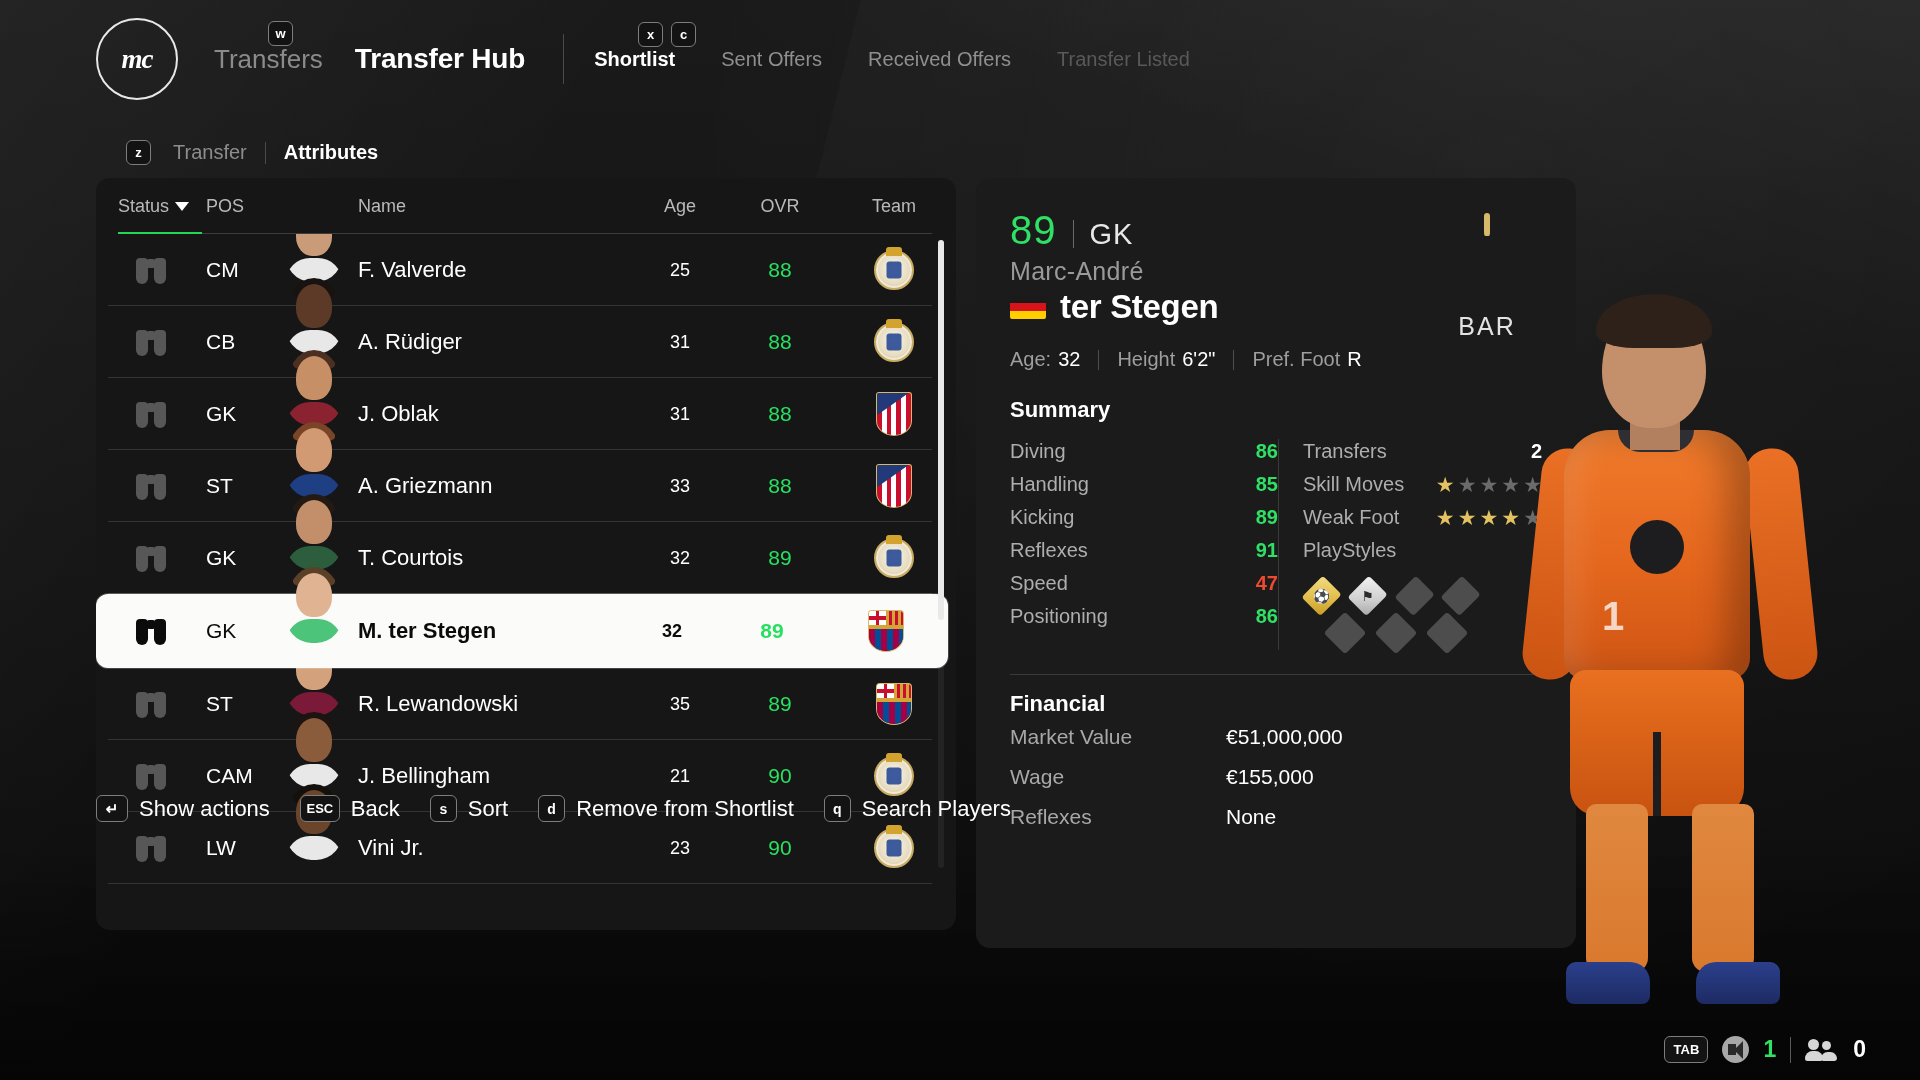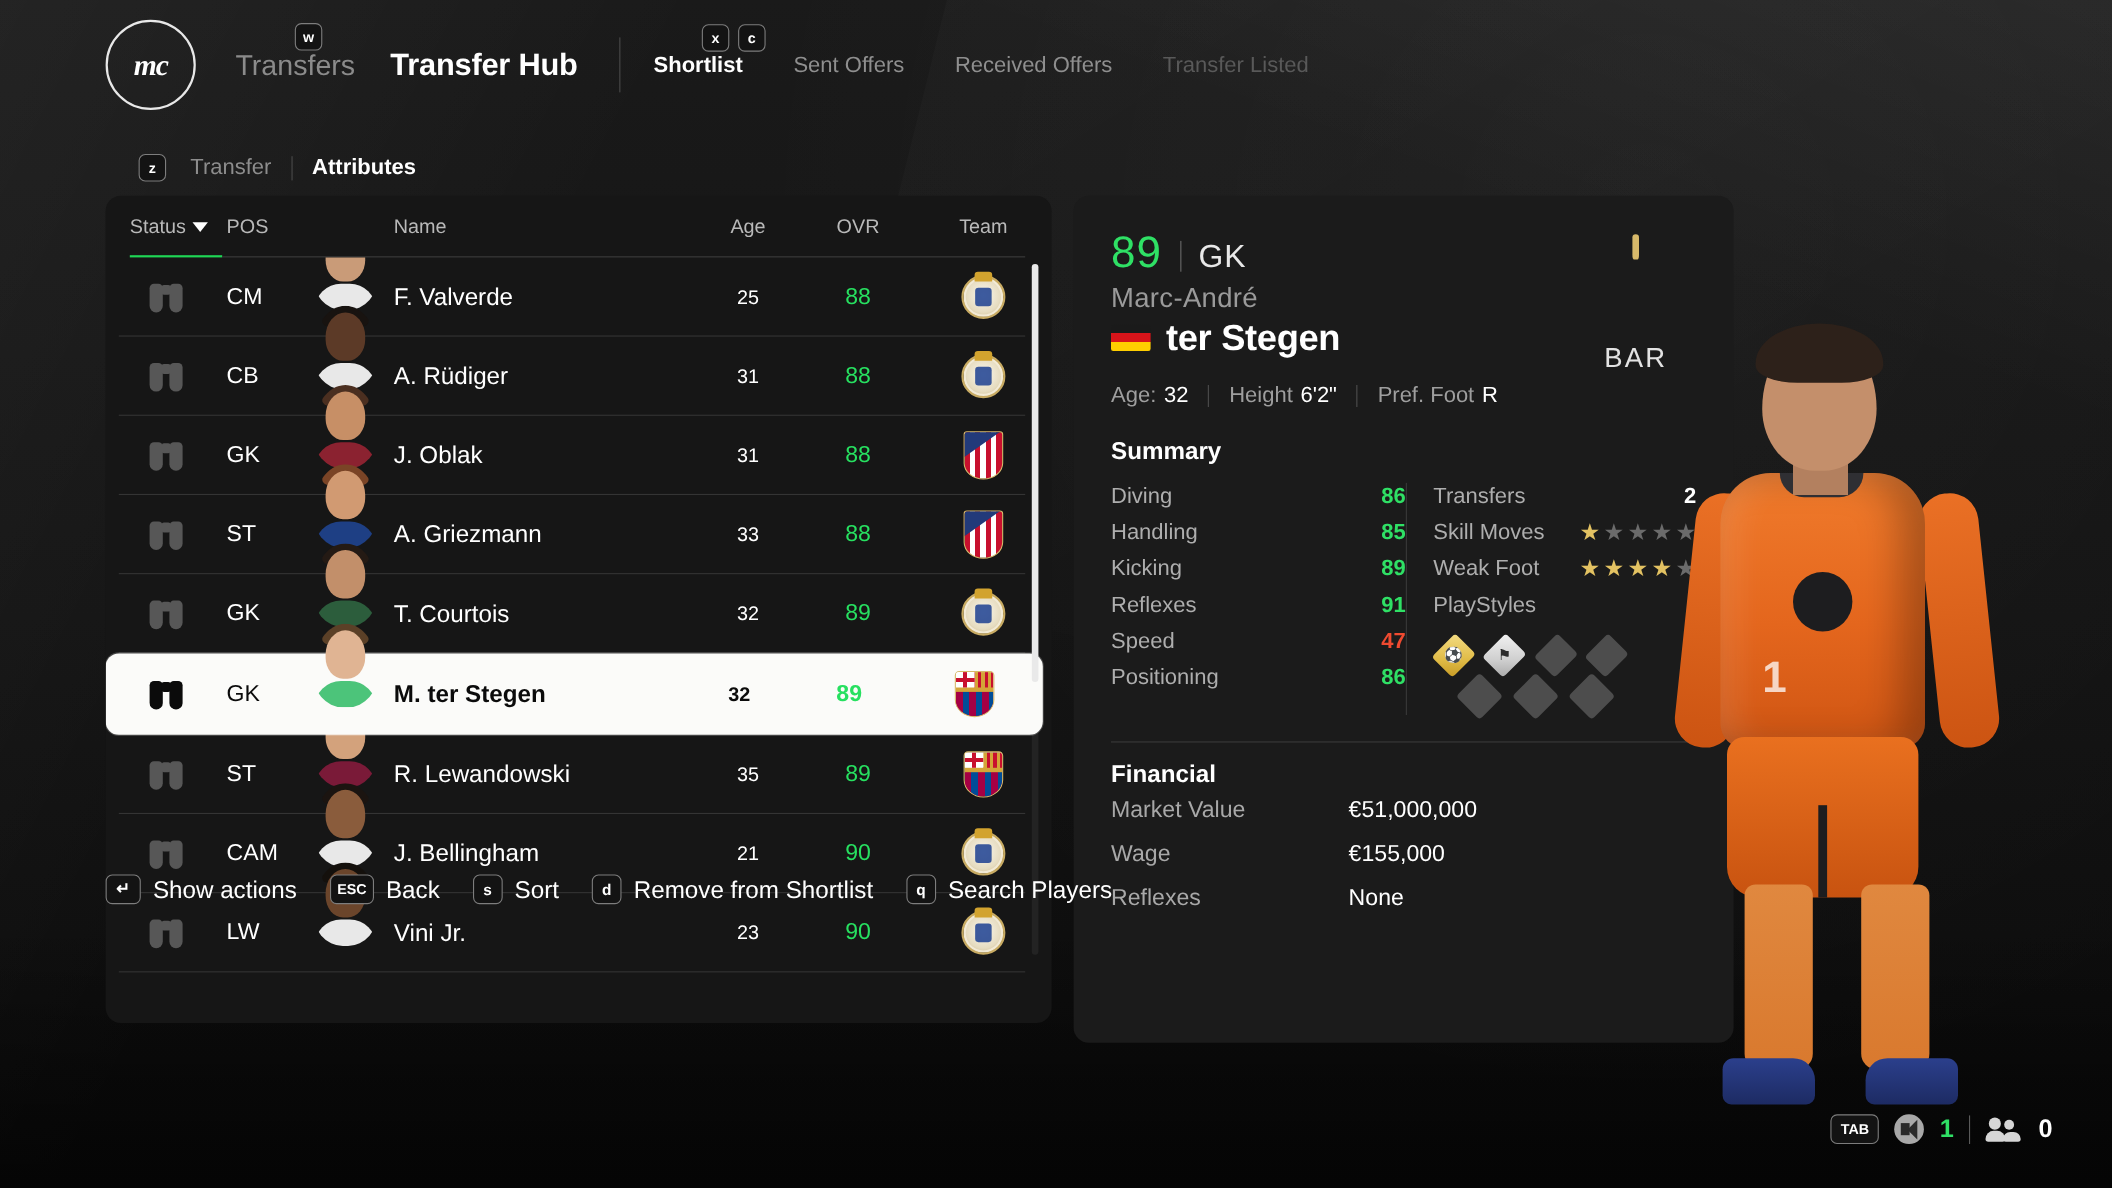--- a/index.html
+++ b/index.html
@@ -627,21 +627,21 @@
     display: flex; align-items: center; gap: 11px;
     font-size: 22px;
     color: #ffffff;
   }
   .action .key { height: 27px; min-width: 27px; font-size: 14px; }
   .action .key.esc { min-width: 40px; font-size: 13px; }
   .action .key.enter { min-width: 32px; font-size: 15px; }
 
   .status-bar {
     position: absolute;
-    right: 54px; bottom: 40px;
+    right: 54px; bottom: 17px;
     display: flex; align-items: center;
     gap: 14px;
     z-index: 6;
   }
   .status-bar .key.tab { min-width: 44px; height: 27px; font-size: 13px; }
   .spk {
     width: 27px; height: 27px;
     border-radius: 50%;
     background: #a8a8a8;
     position: relative;

